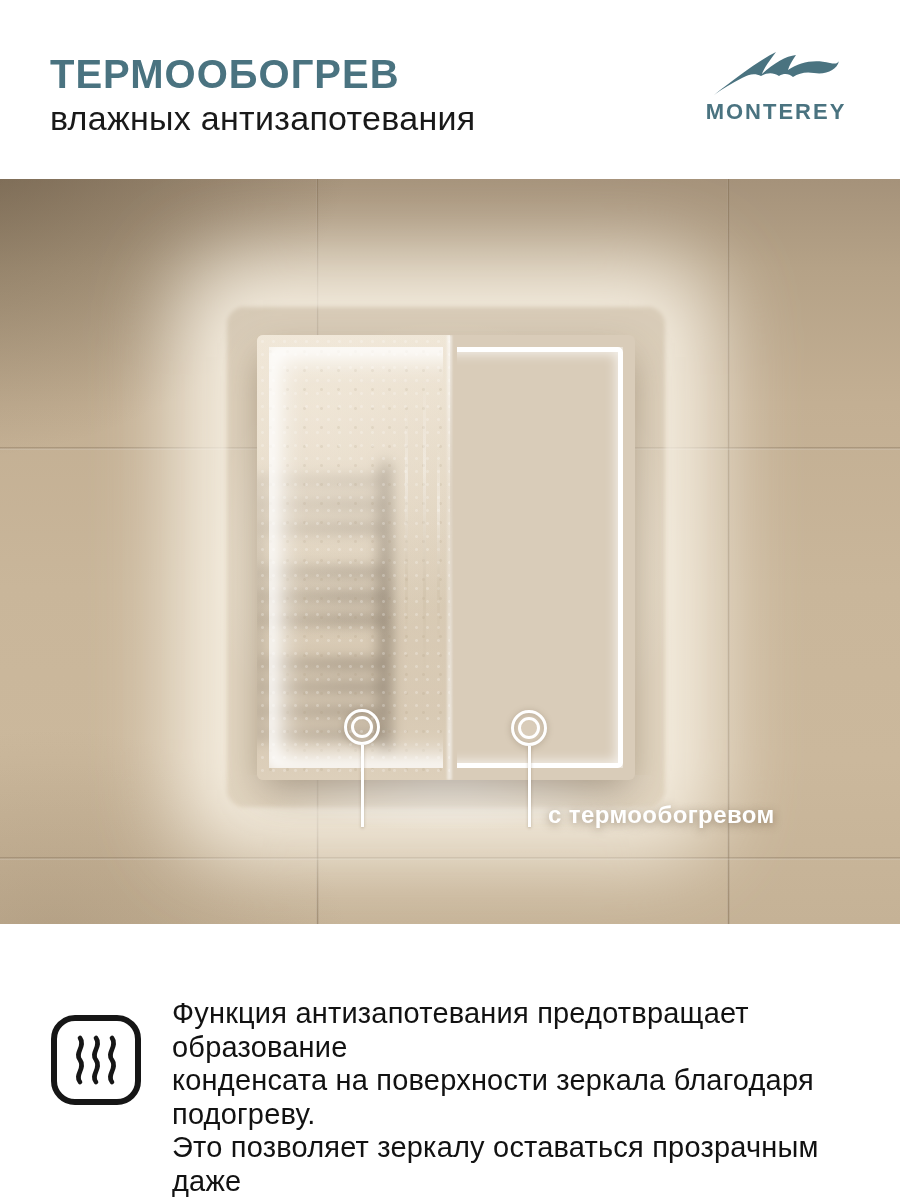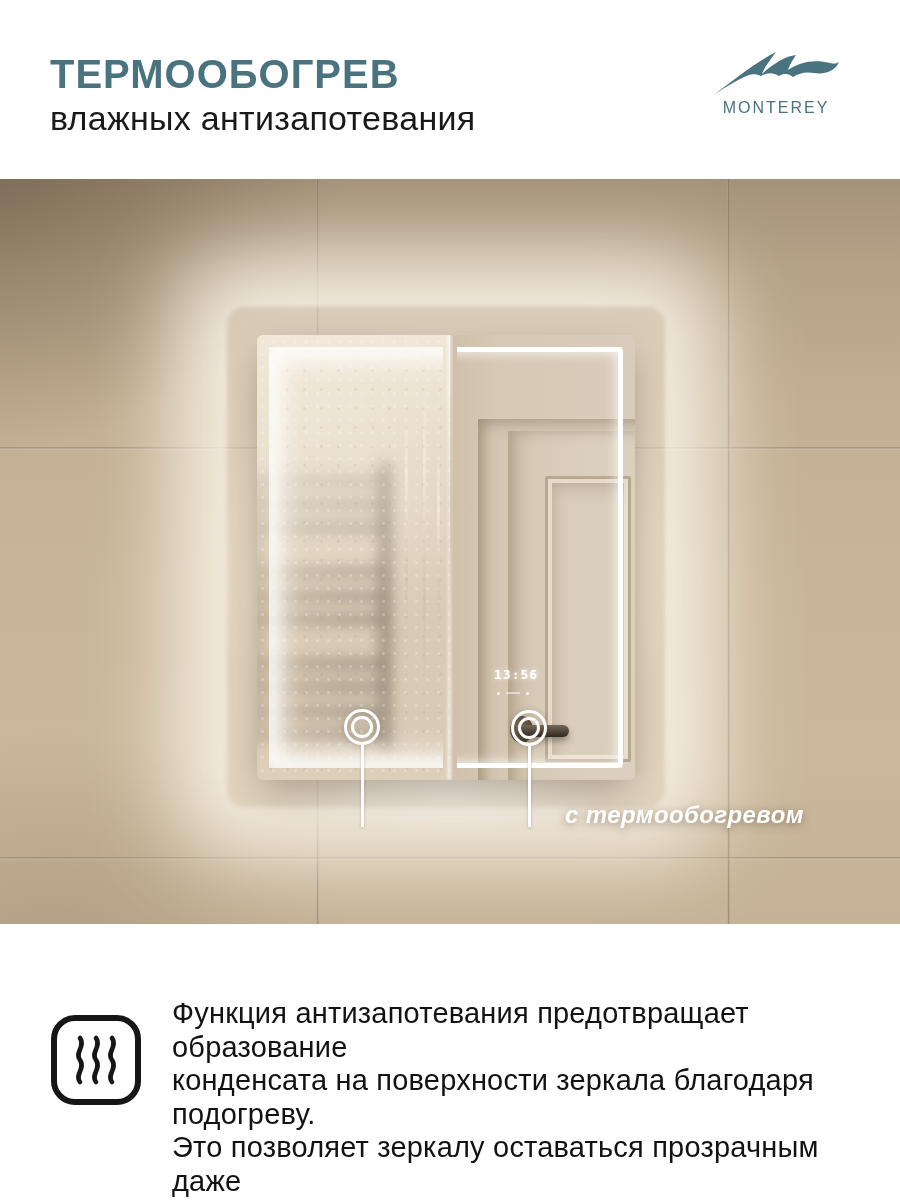--- a/index.html
+++ b/index.html
@@ -6,21 +6,21 @@
   .page{position:relative;width:900px;height:1200px;background:#ffffff;overflow:hidden;
         font-family:"Liberation Sans",sans-serif;}
 
   
   .hdr-title{position:absolute;left:50px;top:52px;font-size:40px;font-weight:800;
              letter-spacing:1px;color:var(--accent,#4a7380);}
   .hdr-sub{position:absolute;left:50px;top:99px;font-size:34px;font-weight:400;
            color:#191919;letter-spacing:.3px;}
   .brand{position:absolute;right:44px;top:48px;width:160px;text-align:center;}
   .brand svg{display:block;margin:0 auto;}
-  .brand-word{font-size:16px;font-weight:400;letter-spacing:2px;color:var(--accent,#4a7380);margin-top:1px;}
+  .brand-word{font-size:22px;font-weight:700;letter-spacing:2px;color:var(--accent,#4a7380);margin-top:1px;}
 
   
   .photo{position:absolute;left:0;top:179px;width:900px;height:745px;overflow:hidden;
     background:
       radial-gradient(ellipse 340px 340px at 446px 380px, rgba(255,250,240,.85), rgba(255,250,240,0) 70%),
       radial-gradient(ellipse 420px 300px at 6% 102%, rgba(120,98,72,.22), rgba(120,98,72,0) 70%),
       linear-gradient(180deg,#a5927a 0%,#b5a287 12%,#c3af93 30%,#c9b69a 55%,#cbb89c 78%,#c5b296 100%);}
   .shadow-tl{position:absolute;inset:0;
       background:radial-gradient(ellipse 580px 500px at -50px -70px, rgba(62,48,30,.48), rgba(62,48,30,0) 70%);}
   .seam-v{position:absolute;top:0;bottom:0;width:3px;
@@ -91,21 +91,21 @@
 
   
   .ring-outer{position:absolute;width:36px;height:36px;border:3px solid #fff;border-radius:50%;
       box-sizing:border-box;filter:drop-shadow(0 1px 3px rgba(90,70,45,.35));}
   .ring-inner{position:absolute;width:22px;height:22px;border:3px solid #fff;border-radius:50%;
       box-sizing:border-box;}
   .pointer-line{position:absolute;width:3px;background:#fff;box-shadow:0 1px 3px rgba(90,70,45,.3);}
   .pcallout{position:absolute;font-size:24px;font-weight:700;color:#fff;letter-spacing:.4px;
       text-shadow:0 2px 8px rgba(90,70,45,.5);}
   .label-left{left:0;width:352px;top:622px;text-align:right;}
-  .label-right{left:565px;top:622px;font-style:italic;}
+  .label-right{left:548px;top:622px;}
 
   
   .footer-icon{position:absolute;left:50px;top:1014px;width:92px;height:92px;}
   .footer-text{position:absolute;left:172px;top:997px;width:660px;font-size:29px;
       line-height:33.6px;color:#121212;white-space:pre-line;letter-spacing:.2px;}
 </style>
 </head>
 <body>
 
 <div class="page">
@@ -150,33 +150,20 @@
           <div class="rail-bar" style="top:250px;opacity:.8"></div>
           <div class="rail-bar" style="top:273px;opacity:.75"></div>
         </div>
         <div class="fog"></div>
         <div class="droplets"></div>
         <div class="drip" style="left:148px;top:70px;height:240px"></div>
         <div class="drip" style="left:166px;top:40px;height:300px"></div>
         <div class="drip" style="left:180px;top:110px;height:200px"></div>
       </div>
 
-      <div class="m-right">
-        <div class="door-casing"></div>
-        <div class="door-slab"></div>
-        <div class="door-panel"></div>
-        <div class="handle-rose"></div>
-        <div class="handle-lever"></div>
-        <div class="clock">13:56</div>
-        <div class="clock-dots">
-          <div class="cdot"></div>
-          <div class="cbar"></div>
-          <div class="cdot"></div>
-        </div>
-      </div>
 
       <div class="divide"></div>
       <div class="led led-soft"></div>
       <div class="led led-crisp"></div>
     </div>
 
     <div class="ring-outer" style="left:344px;top:530px"></div>
     <div class="ring-inner" style="left:351px;top:537px"></div>
     <div class="pointer-line" style="left:361px;top:566px;height:82px"></div>
     <div class="ring-outer" style="left:511px;top:531px"></div>

